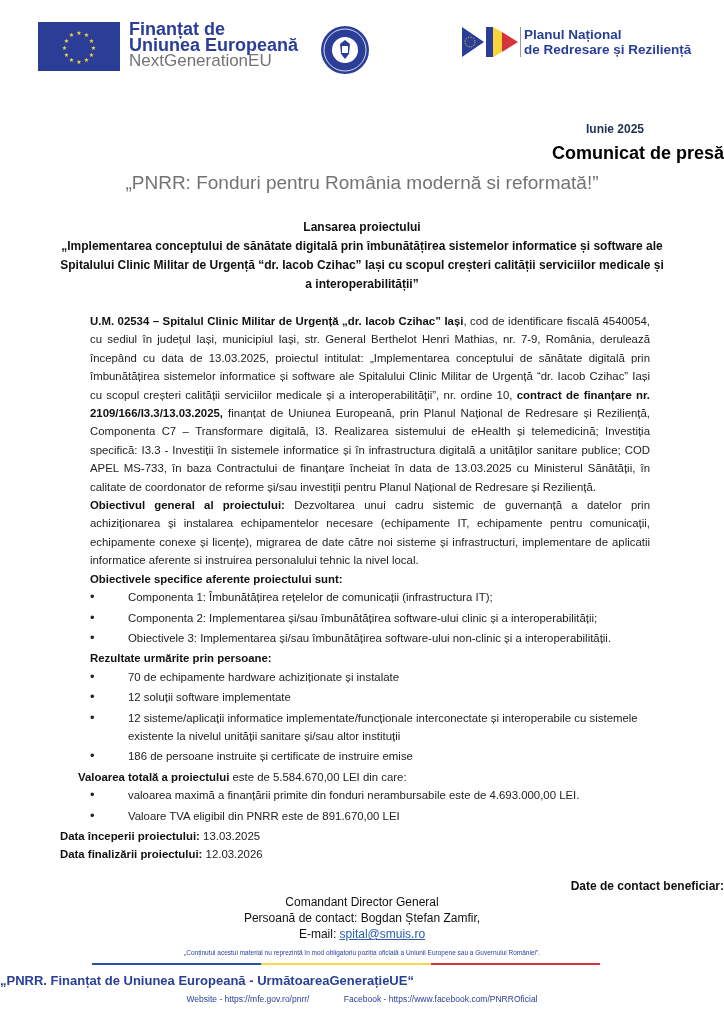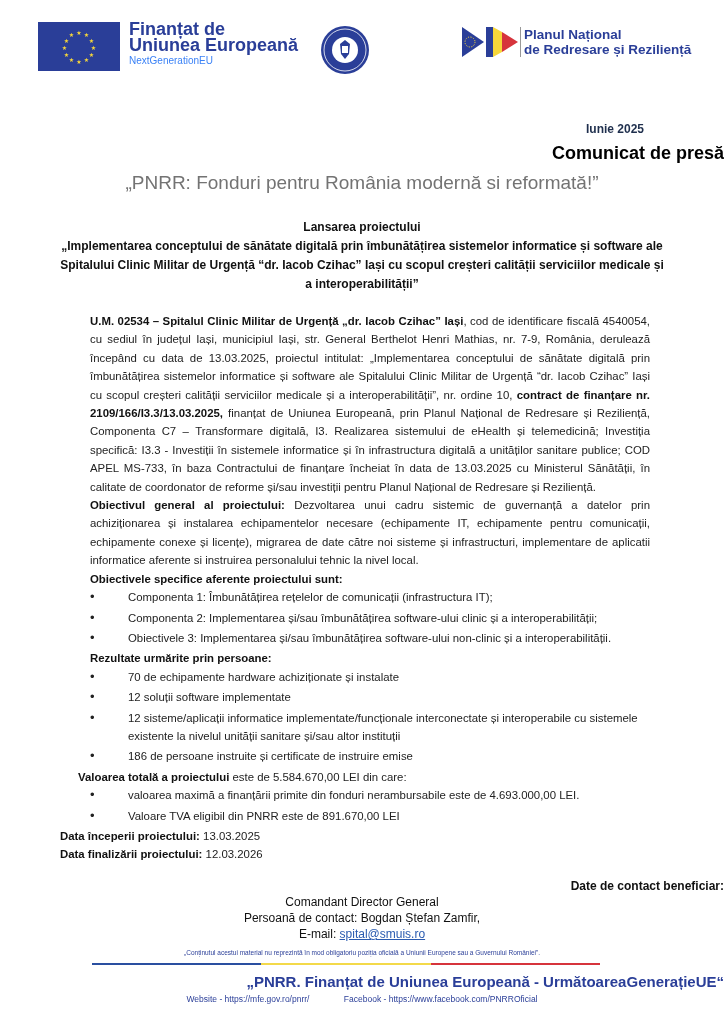--- a/index.html
+++ b/index.html
@@ -3,21 +3,21 @@
   <meta charset="utf-8">
   <style>
     html, body { margin: 0; padding: 0; background: #ffffff; }
     body { width: 724px; height: 1024px; position: relative; overflow: hidden; font-family: "Liberation Sans", sans-serif; color: #111; }
     .doc { font-family: "Liberation Sans", sans-serif; }
     
     .hdr { position: absolute; top: 0; left: 0; width: 724px; height: 95px; }
     .eu-flag { position: absolute; left: 38px; top: 22px; width: 82px; height: 49px; background: #2a3e98; }
     .eu-text { position: absolute; left: 129px; top: 21px; line-height: 16px; }
     .eu-text .l1, .eu-text .l2 { font-weight: bold; font-size: 18px; color: #2a3e98; }
-    .eu-text .l3 { font-size: 10px; color: #3b82f6; }
+    .eu-text .l3 { font-size: 17px; color: #737373; }
     .gov-seal { position: absolute; left: 320px; top: 25px; width: 50px; height: 50px; }
     .pnrr-logo { position: absolute; left: 462px; top: 27px; width: 56px; height: 30px; }
     .pnrr-sep { position: absolute; left: 520px; top: 27px; width: 1px; height: 30px; background: #999; }
     .pnrr-text { position: absolute; left: 524px; top: 27px; line-height: 15px; font-weight: bold; font-size: 13.5px; color: #2a3e98; }
 
     .date { position: absolute; right: 80px; top: 122px; font-size: 12px; font-weight: bold; color: #1f2f4d; }
     .title { position: absolute; left: 0; width: 724px; top: 143px; text-align: right; font-size: 18px; font-weight: bold; color: #000000; }
     .subtitle { position: absolute; left: 0; width: 724px; top: 172px; text-align: center; font-size: 19px; color: #737373; }
 
     .launch { position: absolute; left: 60px; width: 604px; top: 218px; text-align: center; font-size: 12px; font-weight: bold; line-height: 19px; color: #111; }
@@ -30,21 +30,21 @@
     .bullets li::before { content: "•"; position: absolute; left: 0; top: 0; font-size: 13px; }
     .neg { margin-left: -14px; }
 
     .contact { position: absolute; left: 0; width: 724px; top: 878px; text-align: center; font-size: 12px; line-height: 16px; color: #111; }
     .contact .head { font-weight: bold; text-align: right; }
     .contact a { color: #2a5bb0; text-decoration: underline; }
 
     .disclaimer { position: absolute; left: 0; width: 724px; top: 949px; text-align: center; font-size: 6.5px; color: #2a3e98; }
     .tricolor { position: absolute; left: 92px; top: 963px; width: 508px; height: 2px; display: flex; }
     .tricolor span { flex: 1; }
-    .slogan { position: absolute; left: 0; width: 724px; top: 973px; text-align: right; font-size: 15px; font-weight: bold; color: #2a3e98; }
+    .slogan { position: absolute; left: 0; width: 724px; top: 973px; text-align: left; font-size: 13px; font-weight: bold; color: #2a3e98; }
     .links { position: absolute; left: 0; width: 724px; top: 994px; text-align: center; font-size: 8.5px; color: #2a3e98; }
     .links span { margin: 0 16px; }
   </style>
 </head>
 <body>
 
 <div class="doc">
 
   <div class="hdr">
     <div class="eu-flag">

